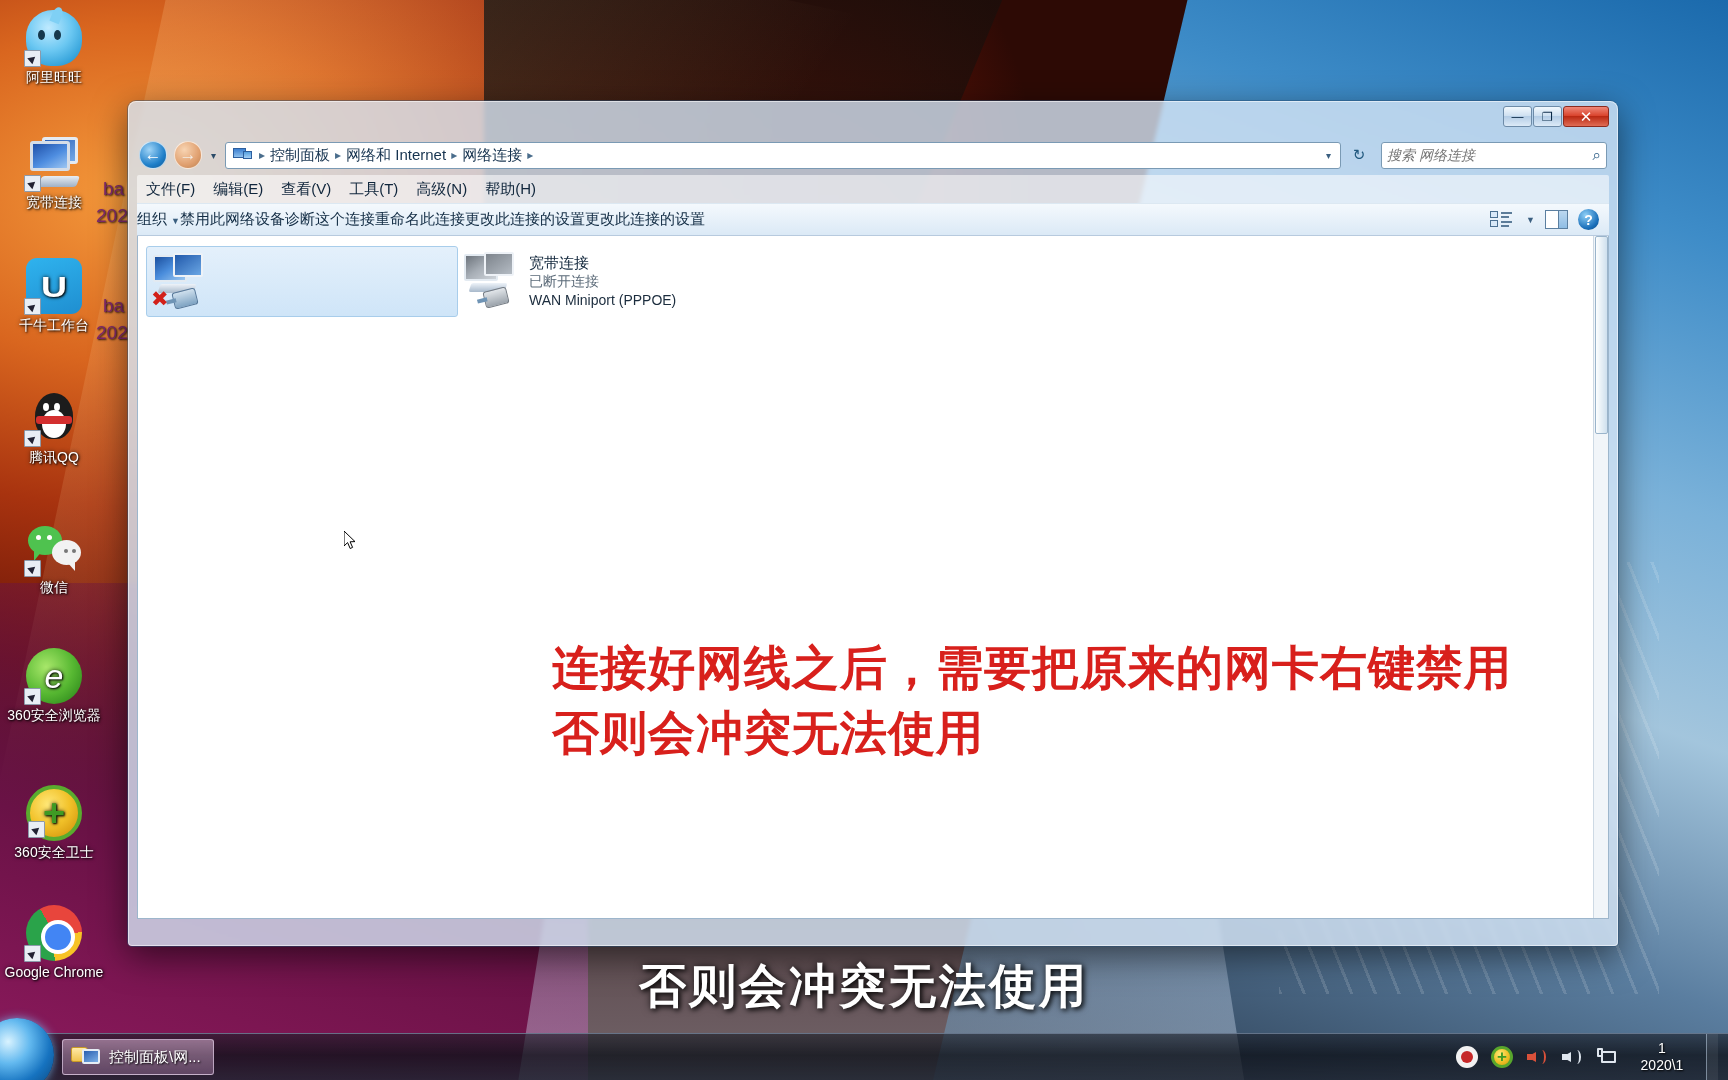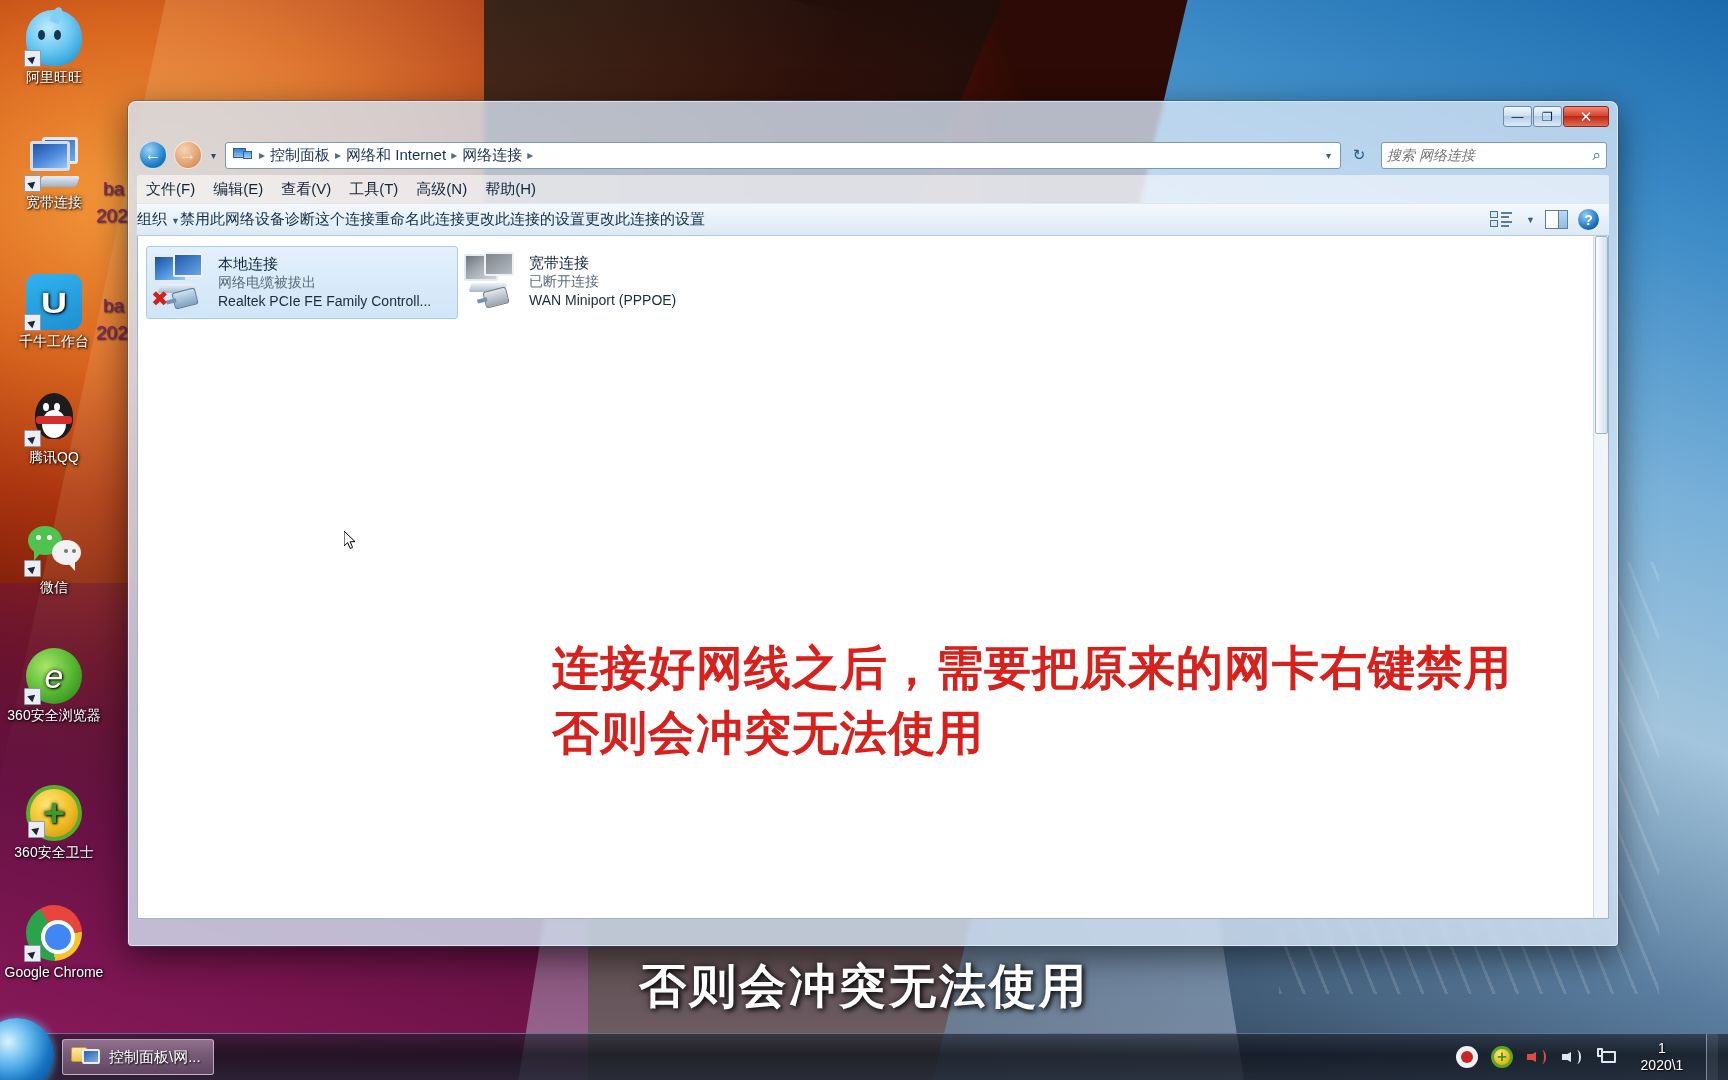--- a/index.html
+++ b/index.html
@@ -318,21 +318,21 @@
   <div class="dicon" style="left:0px; top:135px;">
     <div class="glyph ic-monitor">
       <span class="scr2"></span>
         <span class="scr"></span>
         <span class="base"></span>
       <span class="shortcut-arrow"></span>
     </div>
     <span class="lbl">宽带连接</span>
   </div>
 
-  <div class="dicon" style="left:0px; top:274px;">
+  <div class="dicon" style="left:0px; top:258px;">
     <div class="glyph ic-qianniu">
       <span class="shortcut-arrow"></span>
     </div>
     <span class="lbl">千牛工作台</span>
   </div>
 
   <div class="dicon" style="left:0px; top:390px;">
     <div class="glyph ic-qq">
       <span class="body"></span>
         <span class="belly"></span>
@@ -455,25 +455,20 @@
   <div class="content-area">
     <div class="conn-grid">
 
       <div class="conn-item selected">
         <span class="conn-icon">
           <span class="ci-m1"></span>
             <span class="ci-m2"></span>
             <span class="ci-base"></span>
           <span class="ci-plug"></span>
           <span class="ci-x">✖</span>
-        </span>
-        <span class="conn-text">
-          <span class="conn-name">本地连接</span><br>
-          <span class="conn-status">网络电缆被拔出</span><br>
-          <span class="conn-device">Realtek PCIe FE Family Controll...</span>
         </span>
       </div>
 
       <div class="conn-item">
         <span class="conn-icon ci-gray">
           <span class="ci-m1"></span>
             <span class="ci-m2"></span>
             <span class="ci-base"></span>
           <span class="ci-plug gray"></span>
         </span>

